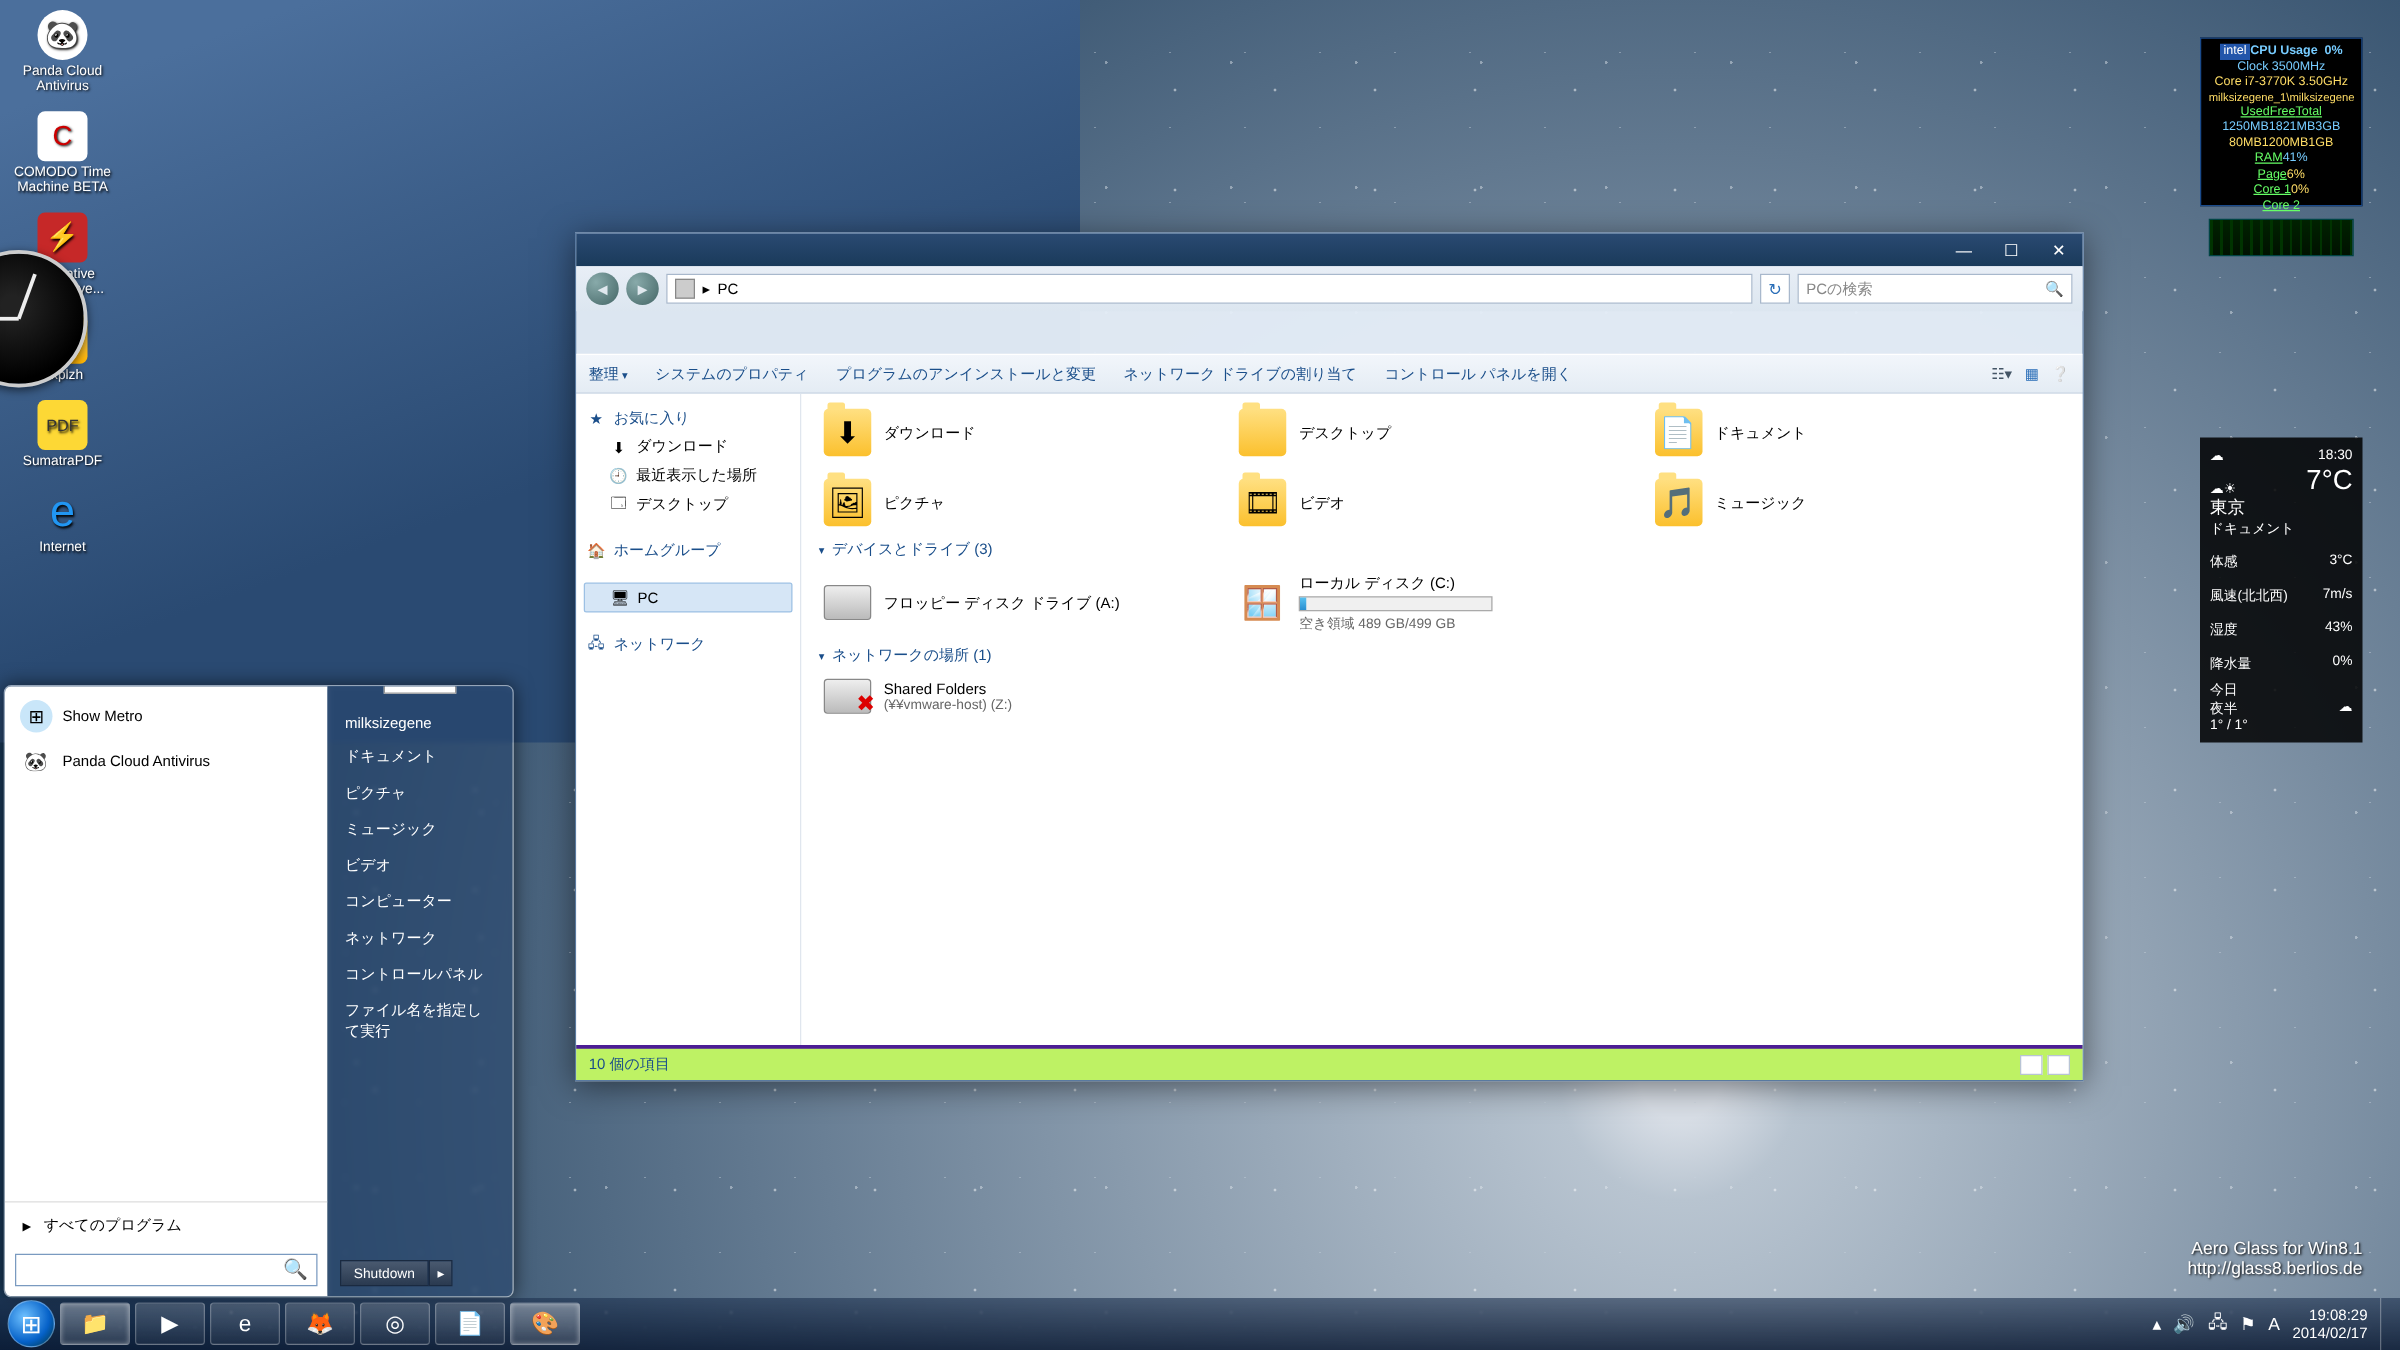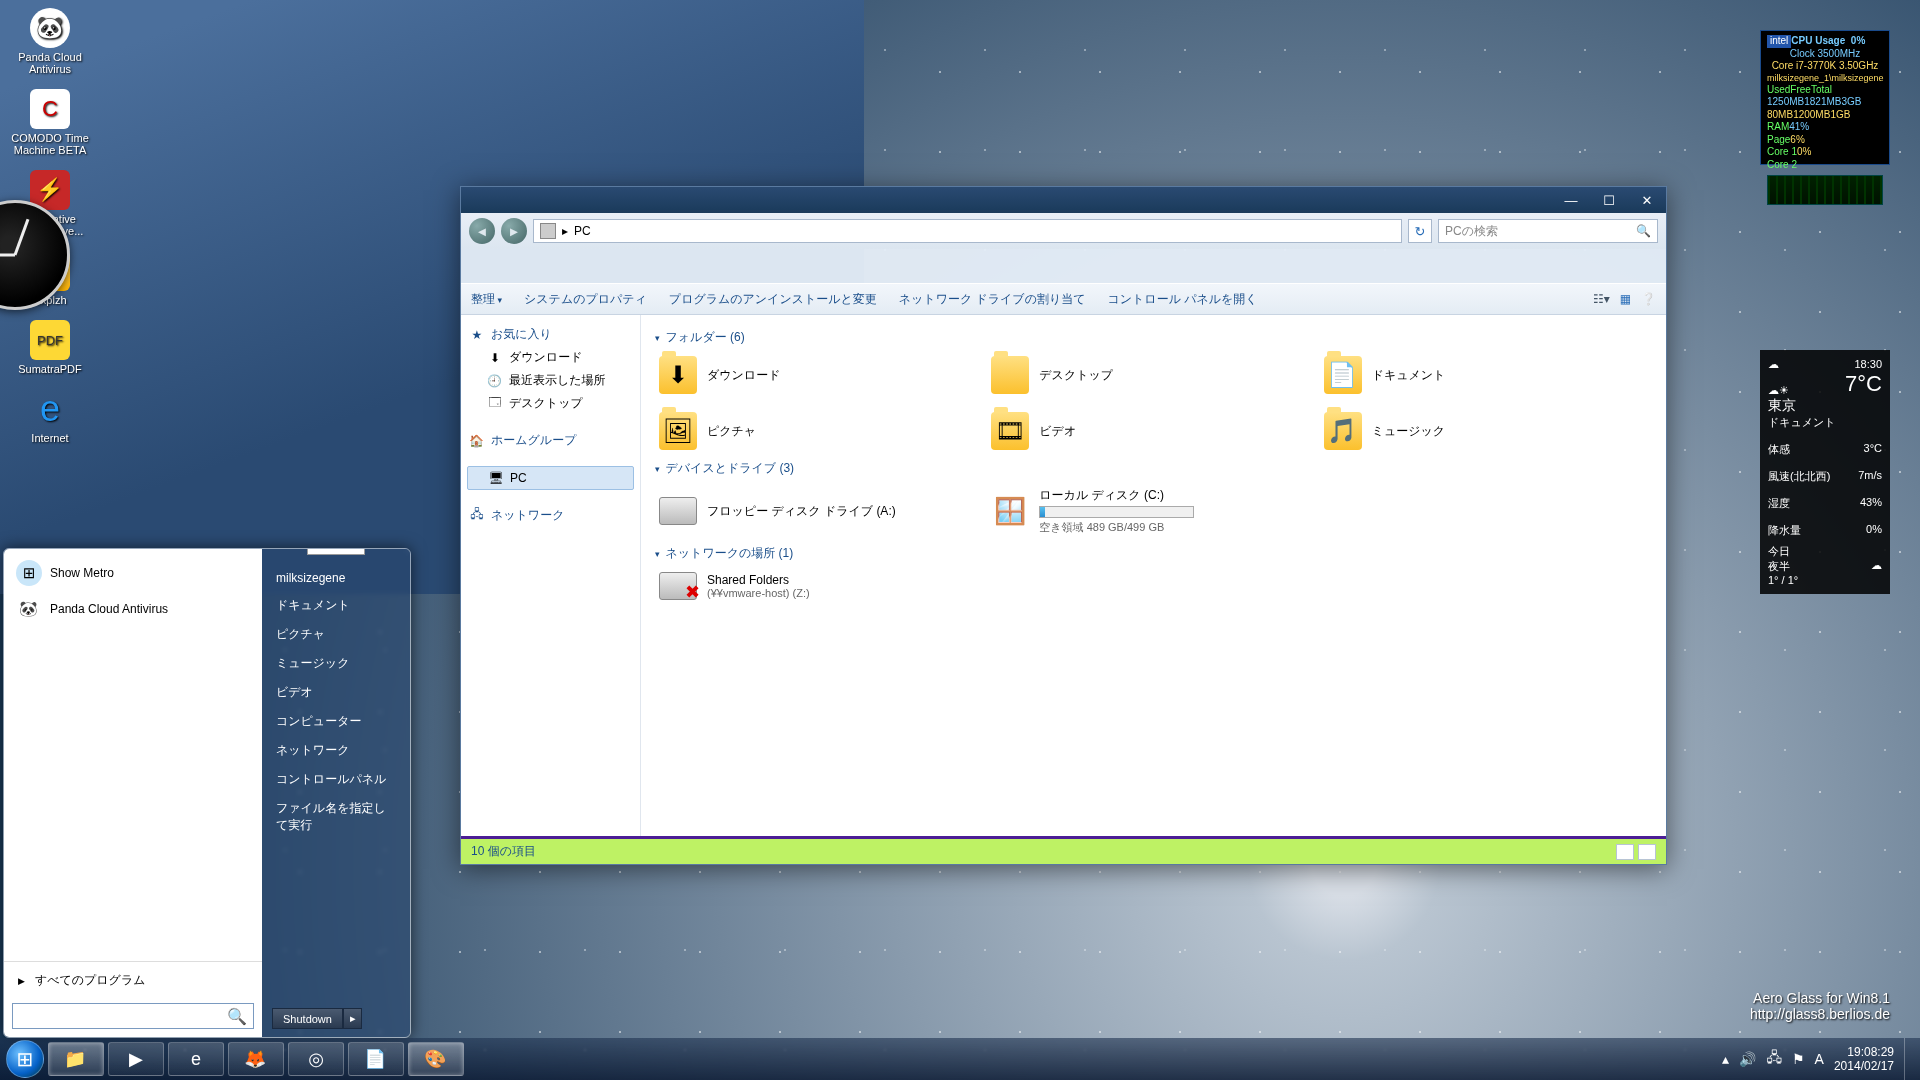--- a/index.html
+++ b/index.html
@@ -74,24 +74,24 @@
 .gitem .meta{display:flex;flex-direction:column;}
 .gitem .meta .sub{color:#666;font-size:11px;}
 .drive-ico{ width:38px;height:28px;background:linear-gradient(#eee,#bbb);border-radius:3px;border:1px solid #888;}
 .statusbar{ height:28px; border-top:3px solid #4c1d95; background:#bef264; display:flex; align-items:center; padding:0 10px; font-size:12px; color:#1a4e8a;}
 .statusbar .viewbtns{margin-left:auto;display:flex;gap:4px;}
 .viewbtns span{width:18px;height:16px;border:1px solid #b8c4d4;background:#fff;}
 
 
 .gadget{ position:absolute; color:#fff; font-size:11px;}
 .cpu{ right:30px; top:30px; width:130px; height:135px; background:#000; border:1px solid #1a4a8a; padding:4px 6px; font-family:Consolas,monospace; font-size:10px; line-height:1.25;}
-.cpu .row{display:flex;justify-content:flex-start;}
+.cpu .row{display:flex;justify-content:center;}
 .cpu .hl{color:#7cf;}
 .cpu .yl{color:#fd6;}
-.cpu .gr{color:#6f6;}
+.cpu .gr{color:#6f6;text-decoration:underline;}
 .cpu .graph{height:30px;margin-top:4px;background:repeating-linear-gradient(to right,#030 0 2px,transparent 2px 8px),linear-gradient(#020,#010);border:1px solid #044;}
 .clock{ right:40px; top:200px; width:110px;height:110px;border-radius:50%;background:radial-gradient(circle at 45% 40%,#222 10%,#000 70%);border:3px solid #ccc;box-shadow:0 2px 8px rgba(0,0,0,.6);position:relative;}
 .clock::before{content:"";position:absolute;left:50%;top:50%;width:3px;height:38px;background:#eee;transform-origin:top;transform:translate(-50%,0) rotate(200deg);}
 .clock::after{content:"";position:absolute;left:50%;top:50%;width:3px;height:28px;background:#eee;transform-origin:top;transform:translate(-50%,0) rotate(90deg);}
 .weather{ right:30px; top:350px; width:130px; background:rgba(0,0,0,.85); padding:8px; font-size:11px;}
 .weather .big{font-size:22px;}
 .weather .line{display:flex;justify-content:space-between;margin-top:12px;}
 
 .watermark{position:absolute;right:30px;bottom:58px;color:#fff;text-align:right;font-size:14px;text-shadow:1px 1px 2px #000;}
 
@@ -247,21 +247,20 @@
           </div>
       </div>
       <div class="grp">
         <div class="hdr">
             <span class="fico">🖧</span>
             <span>ネットワーク</span>
           </div>
       </div>
     </div>
     <div class="content">
-      <div class="section-h">フォルダー (6)</div>
       <div class="grid" id="grid-folders">
           <div class="gitem">
             <div class="ficon folder">⬇</div>
             <div class="meta">
               <span>ダウンロード</span>
             </div>
           </div>
           <div class="gitem">
             <div class="ficon folder"></div>
             <div class="meta">

